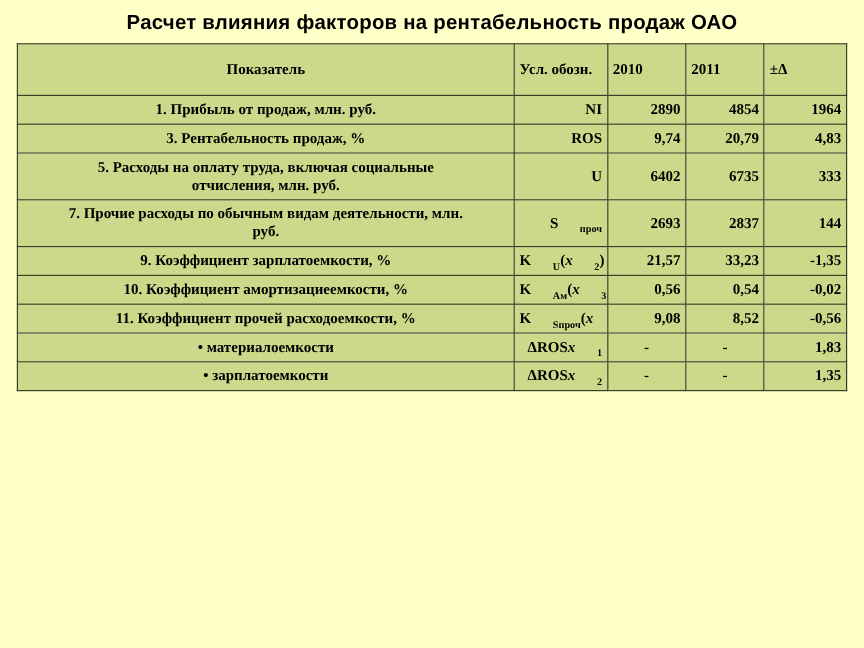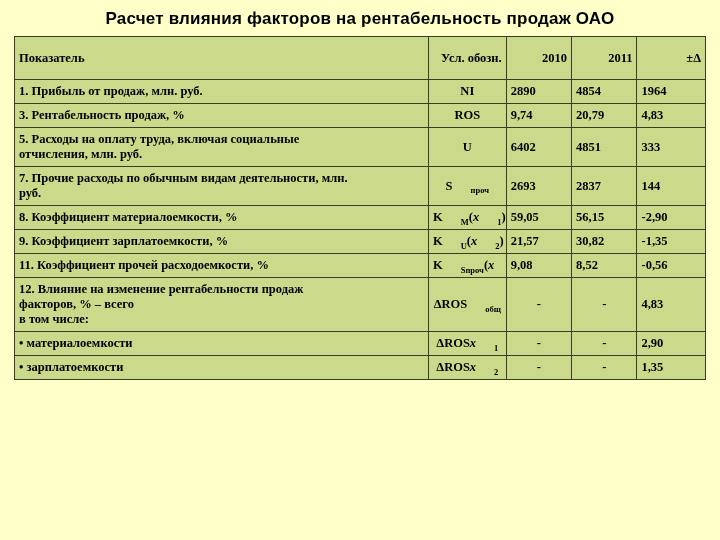--- a/index.html
+++ b/index.html
@@ -30,28 +30,28 @@
     background: #CBDA8A;
     color: #000;
     font-weight: bold;
     font-size: 12.5px;
     line-height: 1.2;
     padding: 4px 4px;
     vertical-align: middle;
     overflow: hidden;
   }
   th.c-label, td.c-label {
-    text-align: left;
+    text-align: center;
     padding-left: 6px;
     padding-right: 8px;
     white-space: pre-line;
   }
-  th { text-align: right; font-size: 13px; height: 34px; }
-  td.c-sym { text-align: center; font-size: 12.5px; }
-  td.c-num { text-align: left; padding-right: 9px; font-size: 13px; }
+  th { text-align: left; font-size: 13px; height: 34px; }
+  td.c-sym { text-align: right; font-size: 12.5px; }
+  td.c-num { text-align: right; padding-right: 9px; font-size: 13px; }
   td.c-dash { text-align: center; padding-right: 4px; }
   sub { font-size: 0.68em; line-height: 0; padding-left: 18px; }
   .ital { font-style: italic; }
 </style>
 </head>
 <body>
 
 <div class="slide">
   <div class="title">Расчет влияния факторов на рентабельность продаж ОАО</div>
 
@@ -85,67 +85,58 @@
           <td class="c-sym"><span>ROS</span></td>
           <td class="c-num">9,74</td>
           <td class="c-num">20,79</td>
           <td class="c-num">4,83</td>
         </tr>
         <tr>
           <td class="c-label">5. Расходы на оплату труда, включая социальные
 отчисления, млн. руб.</td>
           <td class="c-sym"><span>U</span></td>
           <td class="c-num">6402</td>
-          <td class="c-num">4851</td>
+          <td class="c-num">6735</td>
           <td class="c-num">333</td>
         </tr>
         <tr>
           <td class="c-label">7. Прочие расходы по обычным видам деятельности, млн.
 руб.</td>
           <td class="c-sym"><span>S</span><sub>проч</sub></td>
           <td class="c-num">2693</td>
           <td class="c-num">2837</td>
           <td class="c-num">144</td>
         </tr>
         <tr>
-          <td class="c-label">8. Коэффициент материалоемкости, %</td>
-          <td class="c-sym"><span>K</span><sub>M</sub><span>(</span><span class="ital">x</span><sub>1</sub><span>)</span></td>
-          <td class="c-num">59,05</td>
-          <td class="c-num">56,15</td>
-          <td class="c-num">-2,90</td>
-        </tr>
-        <tr>
           <td class="c-label">9. Коэффициент зарплатоемкости, %</td>
           <td class="c-sym"><span>K</span><sub>U</sub><span>(</span><span class="ital">x</span><sub>2</sub><span>)</span></td>
           <td class="c-num">21,57</td>
-          <td class="c-num">30,82</td>
+          <td class="c-num">33,23</td>
           <td class="c-num">-1,35</td>
+        </tr>
+        <tr>
+          <td class="c-label">10. Коэффициент амортизациеемкости, %</td>
+          <td class="c-sym"><span>K</span><sub>Ам</sub><span>(</span><span class="ital">x</span><sub>3</sub><span>)</span></td>
+          <td class="c-num">0,56</td>
+          <td class="c-num">0,54</td>
+          <td class="c-num">-0,02</td>
         </tr>
         <tr>
           <td class="c-label">11. Коэффициент прочей расходоемкости, %</td>
           <td class="c-sym"><span>K</span><sub>Sпроч</sub><span>(</span><span class="ital">x</span><sub>4</sub><span>)</span></td>
           <td class="c-num">9,08</td>
           <td class="c-num">8,52</td>
           <td class="c-num">-0,56</td>
         </tr>
         <tr>
-          <td class="c-label">12. Влияние на изменение рентабельности продаж
-факторов, % – всего
-в том числе:</td>
-          <td class="c-sym"><span>ΔROS</span><sub>общ</sub></td>
-          <td class="c-num c-dash">-</td>
-          <td class="c-num c-dash">-</td>
-          <td class="c-num">4,83</td>
-        </tr>
-        <tr>
           <td class="c-label">• материалоемкости</td>
           <td class="c-sym"><span>ΔROS</span><span class="ital">x</span><sub>1</sub></td>
           <td class="c-num c-dash">-</td>
           <td class="c-num c-dash">-</td>
-          <td class="c-num">2,90</td>
+          <td class="c-num">1,83</td>
         </tr>
         <tr>
           <td class="c-label">• зарплатоемкости</td>
           <td class="c-sym"><span>ΔROS</span><span class="ital">x</span><sub>2</sub></td>
           <td class="c-num c-dash">-</td>
           <td class="c-num c-dash">-</td>
           <td class="c-num">1,35</td>
         </tr>
       </tbody>
   </table>

